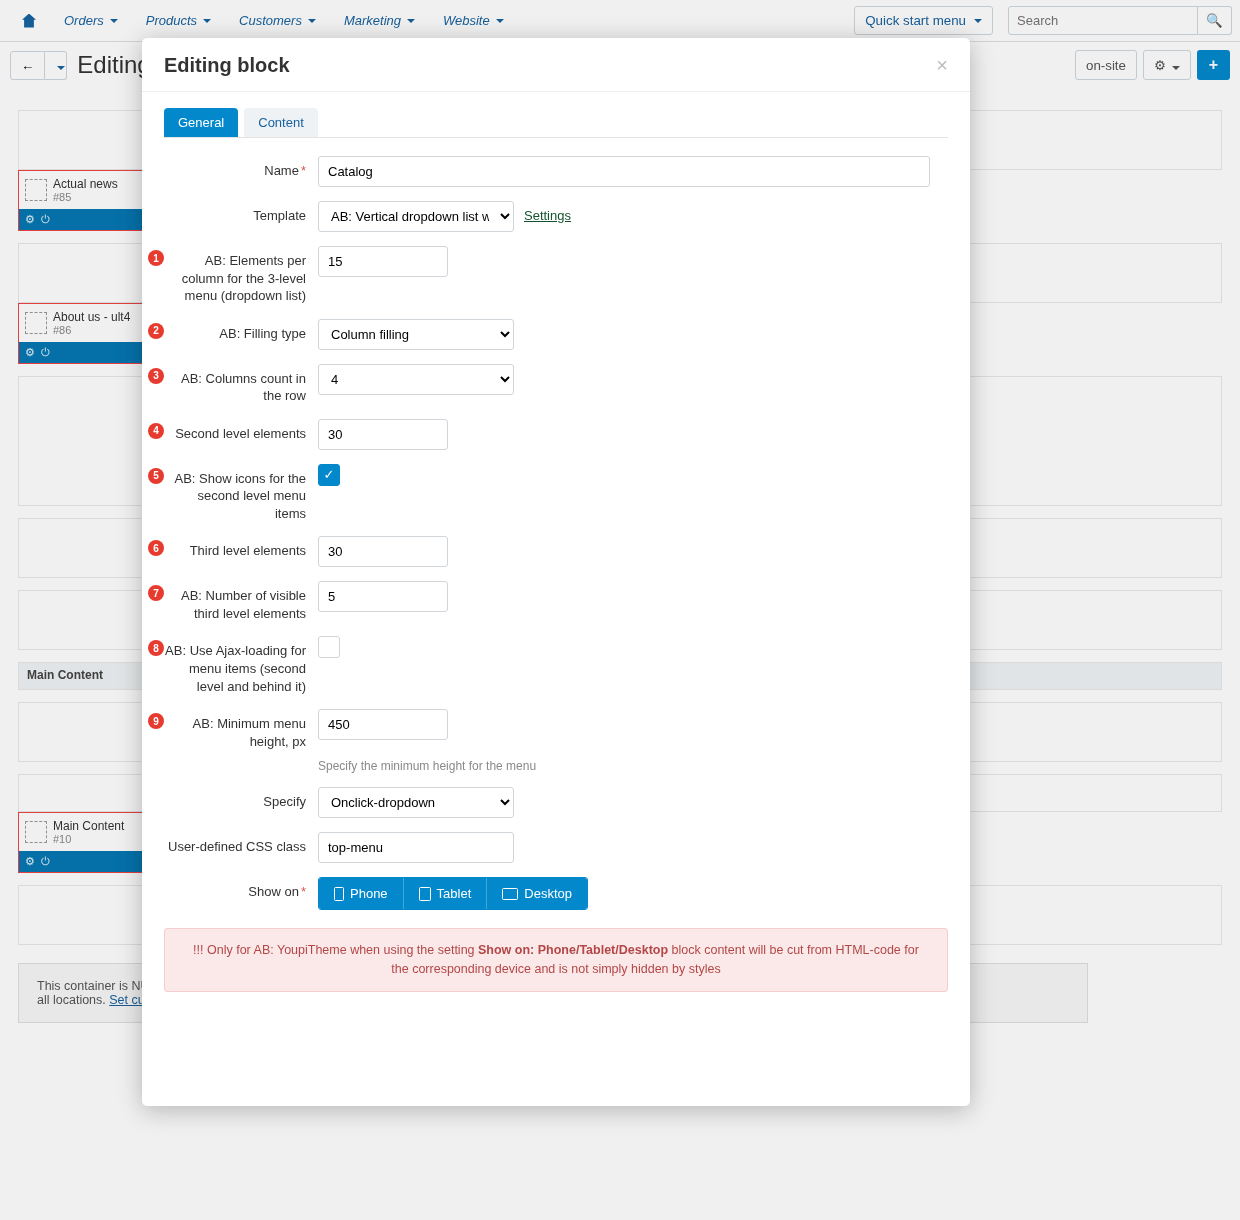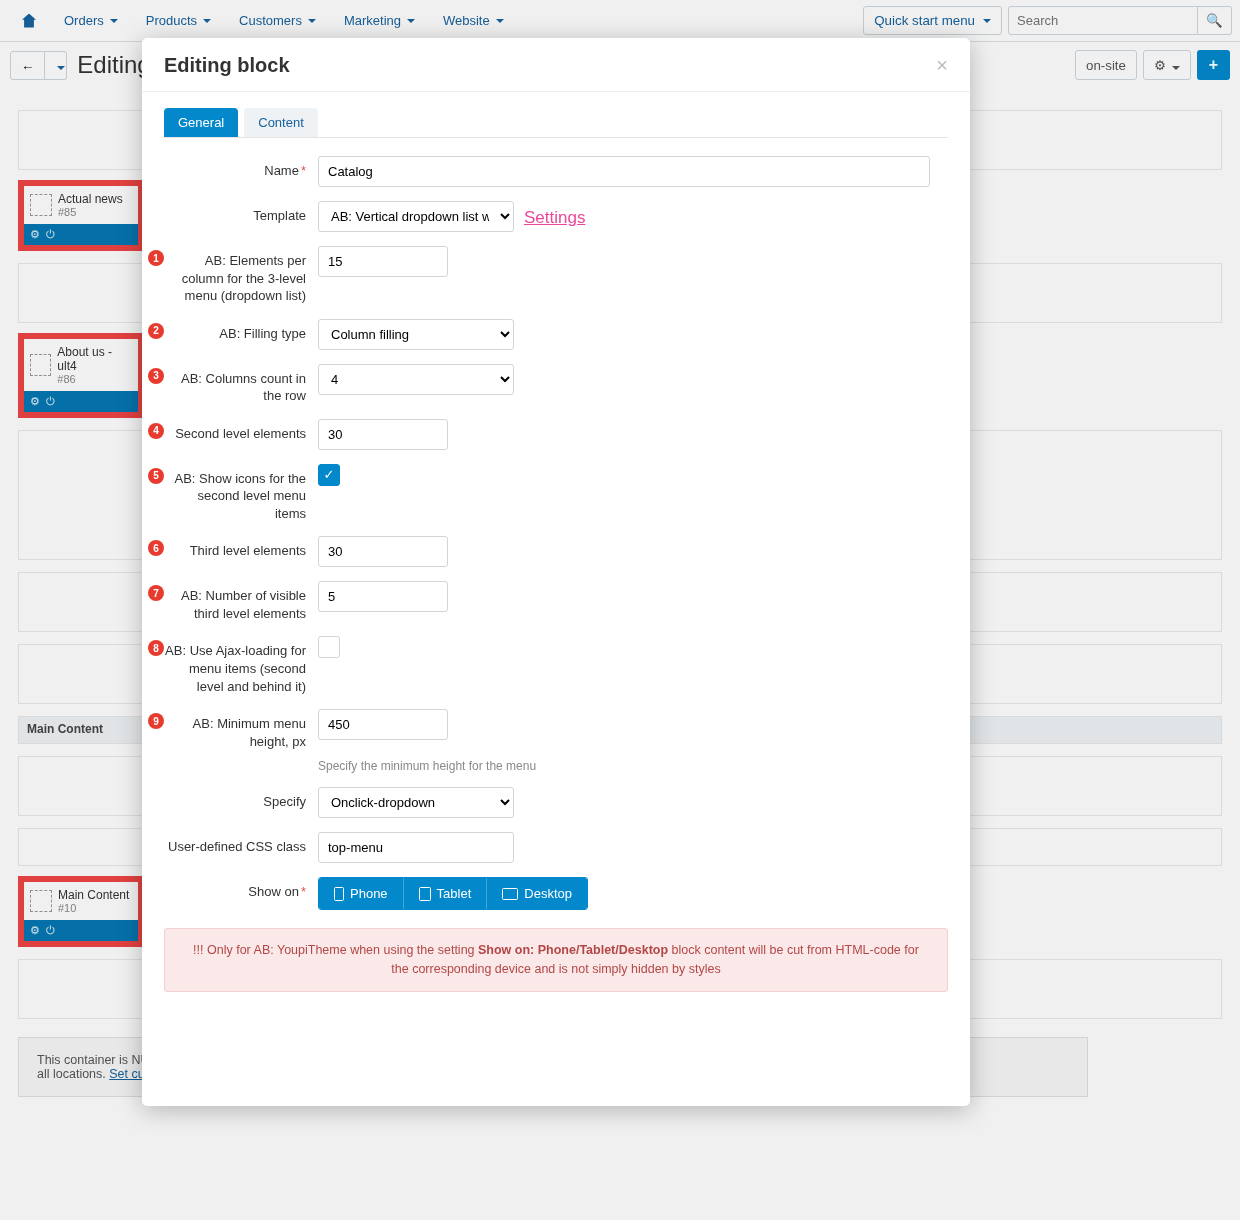--- a/index.html
+++ b/index.html
@@ -1,39 +1,39 @@
 <!DOCTYPE html>
 <html><head>
 <meta charset="utf-8">
 <style>
   *{box-sizing:border-box;margin:0;padding:0;}
   body{font-family:-apple-system,BlinkMacSystemFont,'Segoe UI',Arial,sans-serif;font-size:13px;color:#333;background:#fff;width:1240px;height:1220px;overflow:hidden;position:relative;}
   .overlay{position:absolute;inset:0;background:rgba(0,0,0,0.06);pointer-events:none;z-index:5;}
   
   .topnav{display:flex;align-items:center;height:42px;border-bottom:1px solid #e0e0e0;padding:0 8px;}
-  .topnav a{color:#18629f;text-decoration:none;padding:0 14px;display:flex;align-items:center;gap:4px;font-size:13px;}
+  .topnav a{color:#18629f;text-decoration:none;padding:0 14px;display:flex;align-items:center;gap:4px;font-size:13px;font-style:italic;}
   .caret{display:inline-block;width:0;height:0;border-left:4px solid transparent;border-right:4px solid transparent;border-top:4px solid #18629f;margin-left:2px;}
   .topnav-right{margin-left:auto;display:flex;gap:6px;align-items:flex-start;}
   .qsm{border:1px solid #cdd7de;border-radius:3px;padding:6px 10px;color:#18629f;background:#fff;display:flex;align-items:center;gap:6px;}
-  .search-wrap{display:flex;}
+  .search-wrap{display:flex;margin-left:9px;}
   .search-input{width:190px;border:1px solid #cdd7de;border-radius:3px 0 0 3px;padding:6px 8px;font-size:13px;}
   .search-btn{width:34px;border:1px solid #cdd7de;border-left:0;border-radius:0 3px 3px 0;background:#fff;color:#18629f;}
   
   .actionbar{display:flex;align-items:center;padding:8px 10px;gap:10px;}
   .back-grp{display:flex;}
   .btn-sm{border:1px solid #cdd7de;background:#fff;padding:6px 10px;border-radius:3px;}
   .btn-sm:first-child{border-radius:3px 0 0 3px;}
   .btn-sm:last-child{border-radius:0 3px 3px 0;border-left:0;width:22px;}
   .page-title{font-size:24px;font-weight:400;}
   .actionbar-right{margin-left:auto;display:flex;gap:6px;}
   .btn-gear{border:1px solid #cdd7de;background:#fff;padding:6px 10px;border-radius:3px;color:#555;}
   .btn-plus{background:#0388cc;color:#fff;border:0;padding:6px 12px;border-radius:3px;font-size:16px;font-weight:bold;}
   
   .bg-area{padding:10px 18px;}
-  .grid-block{border:6px solid #ef4444;margin-top:10px;width:126px;}
+  .grid-block{border:1px solid #ef4444;margin-top:0;width:126px;}
   .grid-block-head{display:flex;align-items:center;gap:6px;padding:6px;font-size:12px;}
   .grid-block-icon{width:22px;height:22px;border:1px dashed #999;}
   .grid-block-foot{background:#0678b3;color:#fff;padding:4px 6px;font-size:11px;display:flex;gap:6px;}
   .grid-block-foot span{opacity:.9;}
   .empty-grid{height:60px;border:1px solid #e8e8e8;margin-top:12px;}
   .notice-grid{margin-top:18px;border:1px solid #e0e0e0;background:#f7f7f7;padding:15px 18px;font-size:12.5px;color:#555;max-width:1070px;}
   .notice-grid a{color:#18629f;}
   
   .modal{position:absolute;top:38px;left:142px;width:828px;height:1068px;background:#fff;border-radius:5px;box-shadow:0 4px 24px rgba(0,0,0,.25);z-index:10;display:flex;flex-direction:column;}
   .modal-header{padding:16px 22px 14px;border-bottom:1px solid #eee;display:flex;align-items:center;}
@@ -48,21 +48,21 @@
   .tab.active{background:#0388cc;color:#fff;}
   .form-row{display:flex;margin:14px 0;position:relative;}
   .form-label{width:154px;text-align:right;padding-right:12px;padding-top:6px;font-size:13px;color:#333;line-height:1.35;}
   .form-label .req{color:#d9534f;margin-left:2px;}
   .form-ctrl{flex:0 0 auto;}
   .form-ctrl input[type=text]{border:1px solid #d0d5da;border-radius:3px;padding:7px 9px;font-size:13px;}
   .form-ctrl .w-full{width:612px;}
   .form-ctrl .w-sm{width:130px;}
   .form-ctrl select{border:1px solid #d0d5da;border-radius:3px;padding:6px 8px;font-size:13px;background:#fff;}
   .form-ctrl .sel-md{width:196px;}
-  .form-link{color:#ec4899;font-size:17px;padding:7px 0 0 10px;}
+  .form-link{color:#14532d;font-size:13px;padding:7px 0 0 10px;}
   .form-hint{font-size:12px;color:#8a8a8a;margin-top:19px;}
   .chk{width:22px;height:22px;border:1px solid #d0d5da;border-radius:3px;display:inline-flex;align-items:center;justify-content:center;}
   .chk.checked{background:#0388cc;border-color:#0388cc;color:#fff;font-size:13px;}
   .badge-num{position:absolute;left:-16px;top:4px;width:16px;height:16px;border-radius:50%;background:#e63b2e;color:#fff;font-size:10px;display:flex;align-items:center;justify-content:center;font-weight:600;}
   .device-grp{display:flex;border:1px solid #0388cc;border-radius:3px;overflow:hidden;}
   .device{padding:8px 15px;font-size:13px;color:#fff;background:#0388cc;border-right:1px solid rgba(255,255,255,.25);display:flex;align-items:center;gap:6px;}
   .device:last-child{border-right:0;}
   .device-icon{width:10px;height:14px;border:1.4px solid #fff;border-radius:1.5px;display:inline-block;}
   .device-icon.desk{width:16px;height:12px;}
   .alert{background:#fbe9e9;border:1px solid #f4cfcf;border-radius:3px;padding:12px 18px;color:#b34747;text-align:center;font-size:12.5px;line-height:1.5;margin-top:18px;}

